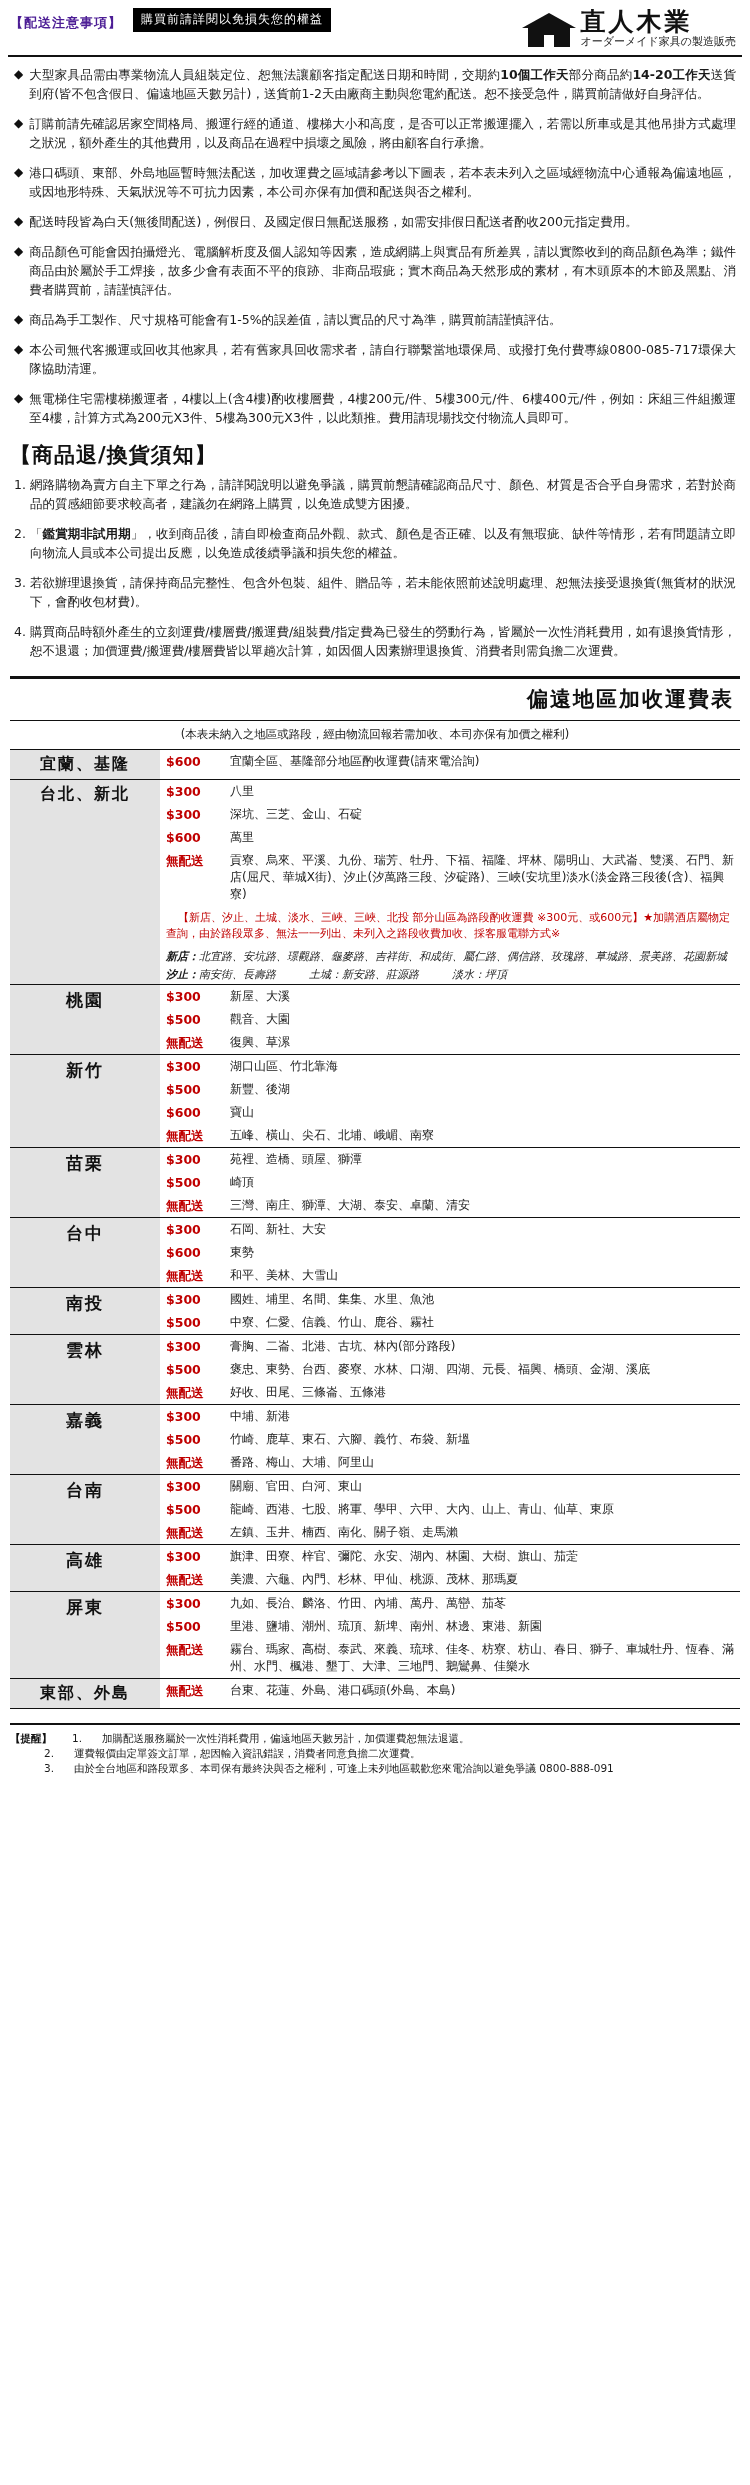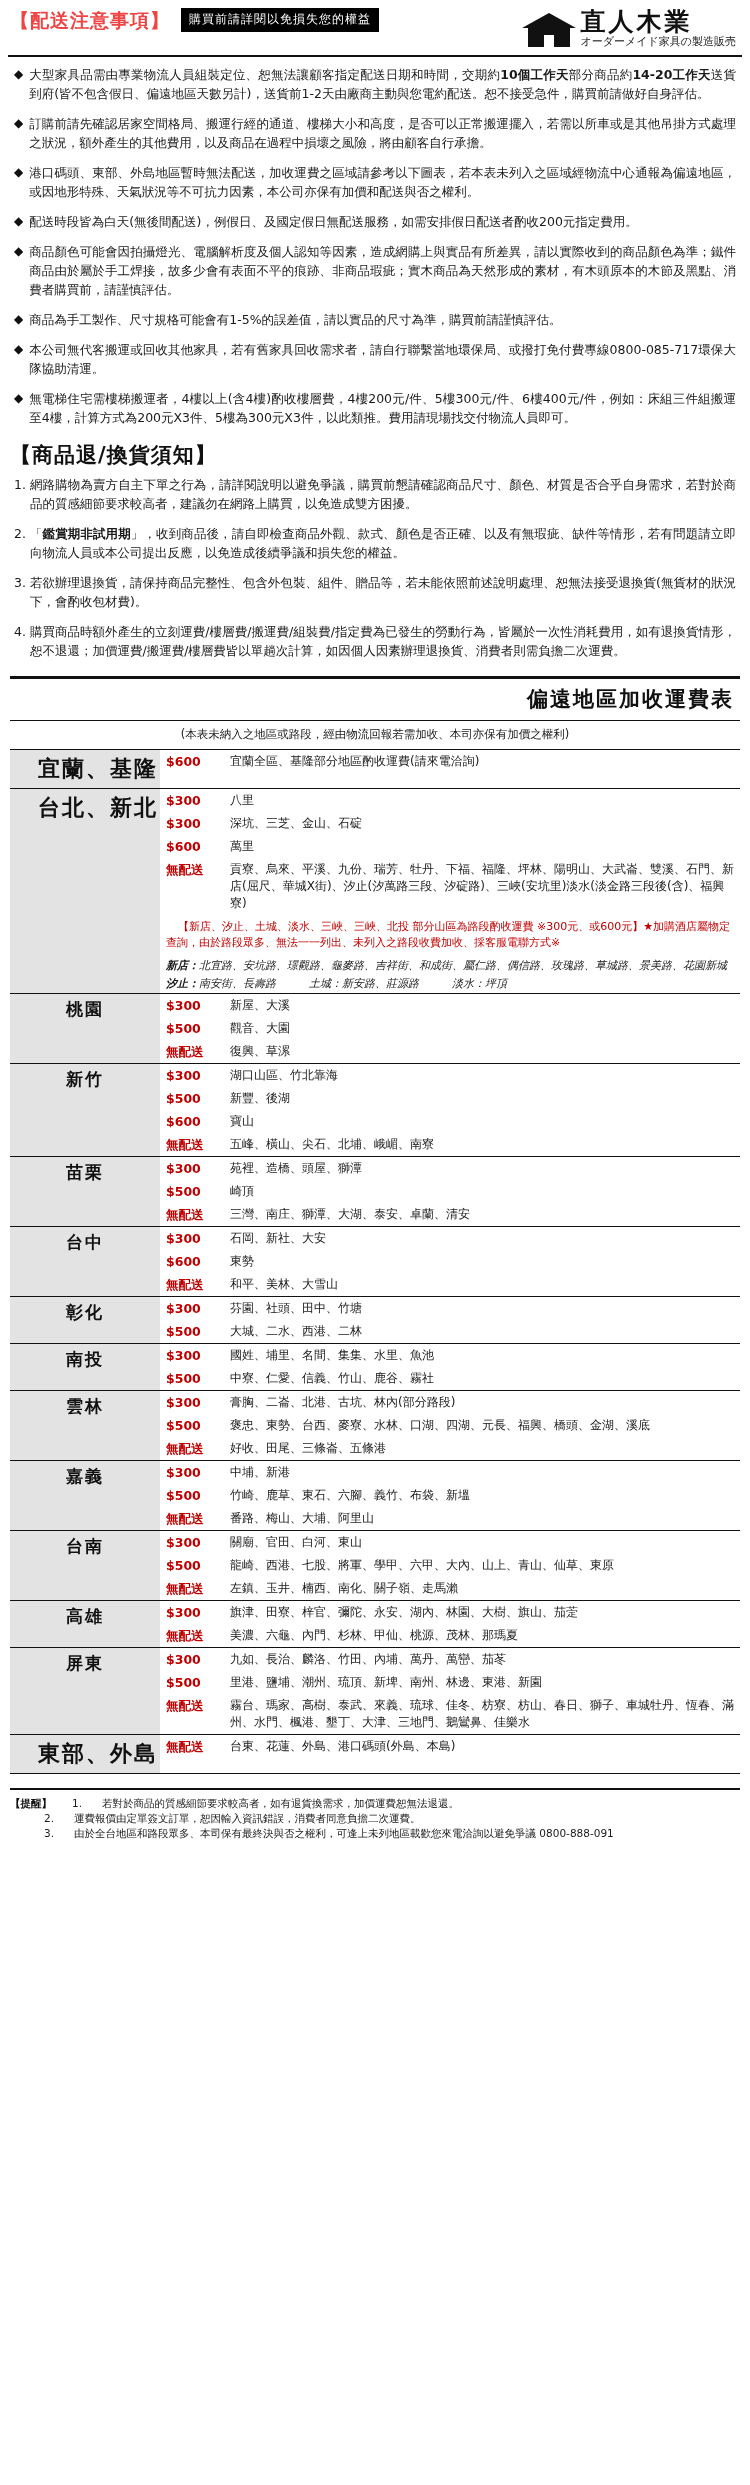--- a/index.html
+++ b/index.html
@@ -18,23 +18,23 @@
 
   
   .top-header {
     display: flex;
     align-items: flex-start;
     padding: 8px 10px 4px 10px;
     gap: 6px;
   }
   .hdr-left { flex: 0 0 auto; }
   .hdr-title {
-    font-size: 19px;
-    font-weight: bold;
-    color: #ef4444;
+    font-size: 13px;
+    font-weight: bold;
+    color: #4c1d95;
     letter-spacing: 1px;
     white-space: nowrap;
     line-height: 24px;
   }
   .hdr-badge {
     display: inline-block;
     background: #000;
     color: #fff;
     font-size: 12px;
     padding: 3px 8px 4px 8px;
@@ -162,21 +162,21 @@
     font-size: 17px;
     font-weight: bold;
     letter-spacing: 2px;
     text-align: center;
     color: #111;
     padding: 4px 2px;
     border-top: 1px solid #111;
     border-bottom: 1px solid #111;
     white-space: nowrap;
   }
-  .region-cell.narrow { font-size: 22px; text-align: right; }
+  .region-cell.narrow { font-size: 16px; }
   .rows-cell {
     border-top: 1px solid #111;
     border-bottom: 1px solid #111;
     padding: 0;
   }
   .frow {
     display: flex;
     align-items: flex-start;
     padding: 3px 4px 3px 6px;
     line-height: 17px;
@@ -416,33 +416,20 @@
                 <span class="fprice">$600</span>
                 <span class="fareas">東勢</span>
               </div>
               <div class="frow">
                 <span class="fprice free">無配送</span>
                 <span class="fareas">和平、美林、大雪山</span>
               </div>
             </td>
           </tr>
           <tr>
-            <td class="region-cell" style="width: 150px;">彰化</td>
-            <td class="rows-cell">
-              <div class="frow">
-                <span class="fprice">$300</span>
-                <span class="fareas">芬園、社頭、田中、竹塘</span>
-              </div>
-              <div class="frow">
-                <span class="fprice">$500</span>
-                <span class="fareas">大城、二水、西港、二林</span>
-              </div>
-            </td>
-          </tr>
-          <tr>
             <td class="region-cell" style="width: 150px;">南投</td>
             <td class="rows-cell">
               <div class="frow">
                 <span class="fprice">$300</span>
                 <span class="fareas">國姓、埔里、名間、集集、水里、魚池</span>
               </div>
               <div class="frow">
                 <span class="fprice">$500</span>
                 <span class="fareas">中寮、仁愛、信義、竹山、鹿谷、霧社</span>
               </div>
@@ -539,21 +526,21 @@
             </td>
           </tr>
         </tbody>
     </table>
   </div>
 
   <div class="footer">
     <div class="fnote">
       <span class="fnum ftag">【提醒】</span>
       <span class="fnum">1.</span>
-      <span>若對於商品的質感細節要求較高者，如有退貨換需求，加價運費恕無法退還。</span>
+      <span>加購配送服務屬於一次性消耗費用，偏遠地區天數另計，加價運費恕無法退還。</span>
     </div>
     <div class="fnote">
       <span class="fnum" style="padding-left:34px">2.</span>
       <span>運費報價由定單簽文訂單，恕因輸入資訊錯誤，消費者同意負擔二次運費。</span>
     </div>
     <div class="fnote">
       <span class="fnum" style="padding-left:34px">3.</span>
       <span>由於全台地區和路段眾多、本司保有最終決與否之權利，可逢上未列地區載歡您來電洽詢以避免爭議 0800-888-091</span>
     </div>
   </div>

